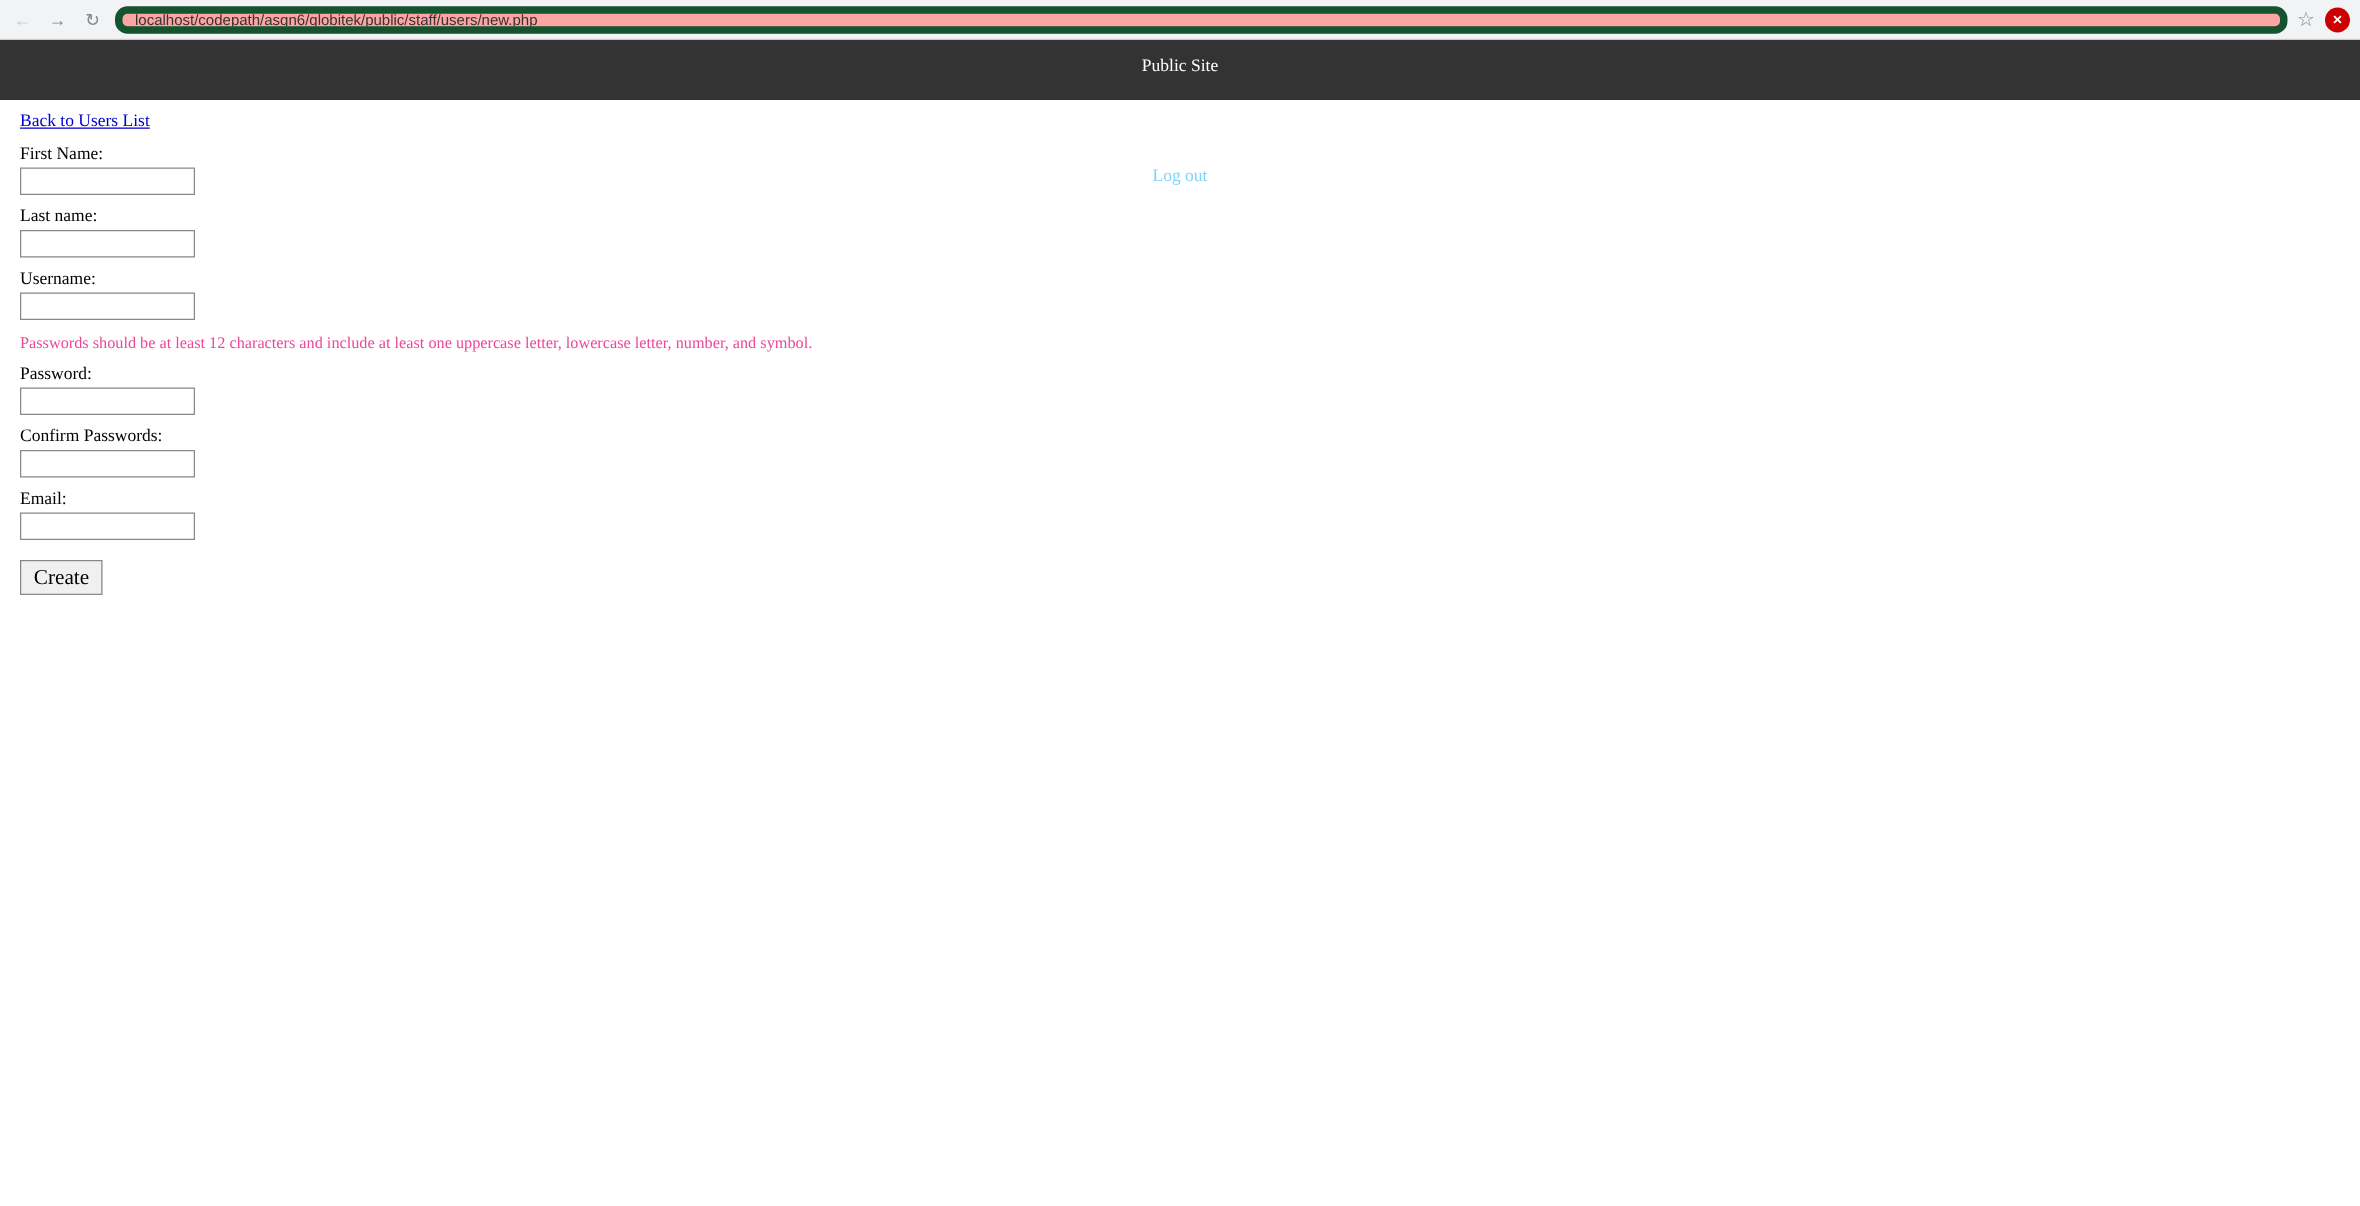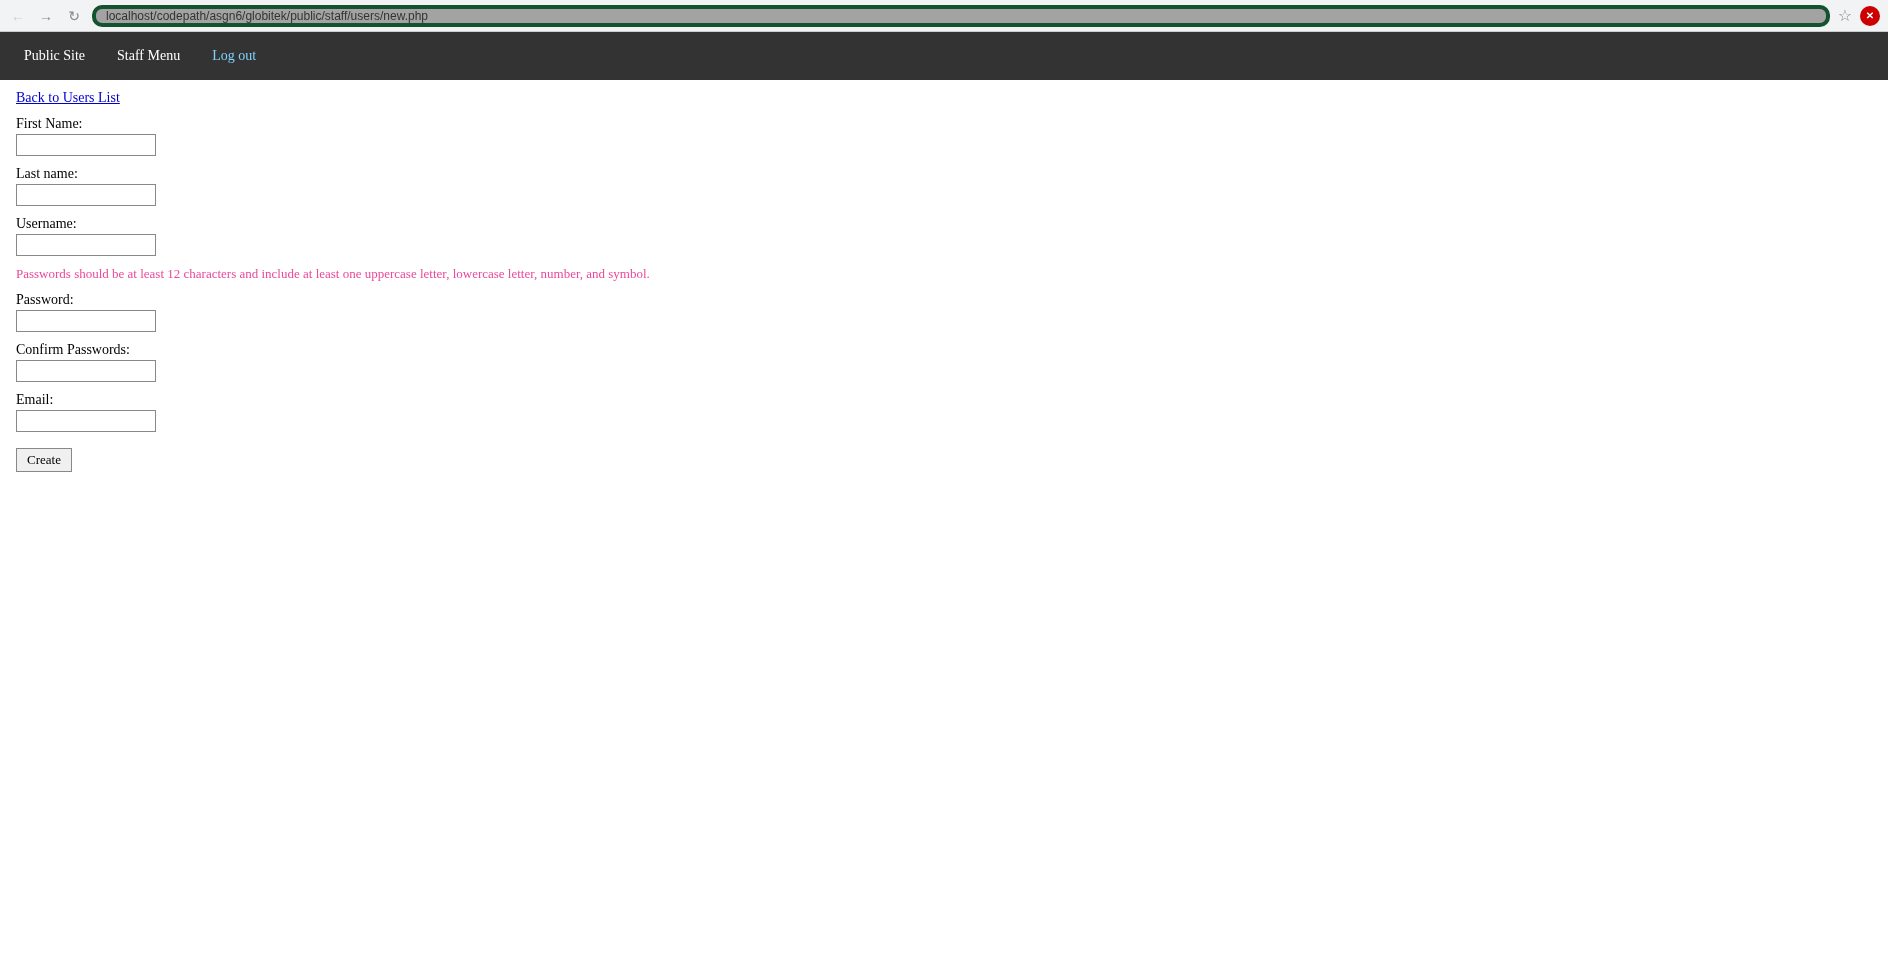--- a/index.html
+++ b/index.html
@@ -39,25 +39,25 @@
       background: none;
     }
 
     .browser-nav-btn:disabled {
       color: #ccc;
     }
 
     .browser-address-bar {
       flex: 1;
       height: 22px;
-      border: 4px solid #14532d;
+      border: 6px solid #14532d;
       border-radius: 10px;
       padding: 0 10px;
       font-size: 12px;
-      background: #a3a3a3;
+      background: #fca5a5;
       color: #333;
     }
 
     .browser-star {
       color: #888;
       font-size: 16px;
     }
 
     .browser-stop-btn {
       width: 20px;
@@ -72,20 +72,21 @@
       font-weight: bold;
     }
 
     
     .navbar {
       background: #333;
       display: flex;
       align-items: center;
       padding: 0 8px;
       height: 48px;
+      flex-direction: column;
     }
 
     .navbar a {
       color: #fff;
       text-decoration: none;
       padding: 14px 16px;
       font-size: 14px;
       font-family: Times New Roman, serif;
       display: block;
     }
@@ -134,21 +135,21 @@
     .password-hint {
       font-size: 13px;
       margin-bottom: 10px;
       font-family: Times New Roman, serif;
       color: #ec4899;
     }
 
     .create-button {
       margin-top: 6px;
       padding: 3px 10px;
-      font-size: 13px;
+      font-size: 17px;
       font-family: Times New Roman, serif;
       border: 1px solid #888;
       background: #f0f0f0;
       cursor: pointer;
     }
   </style>
 </head>
 <body>
 
 <div class="browser-chrome">

